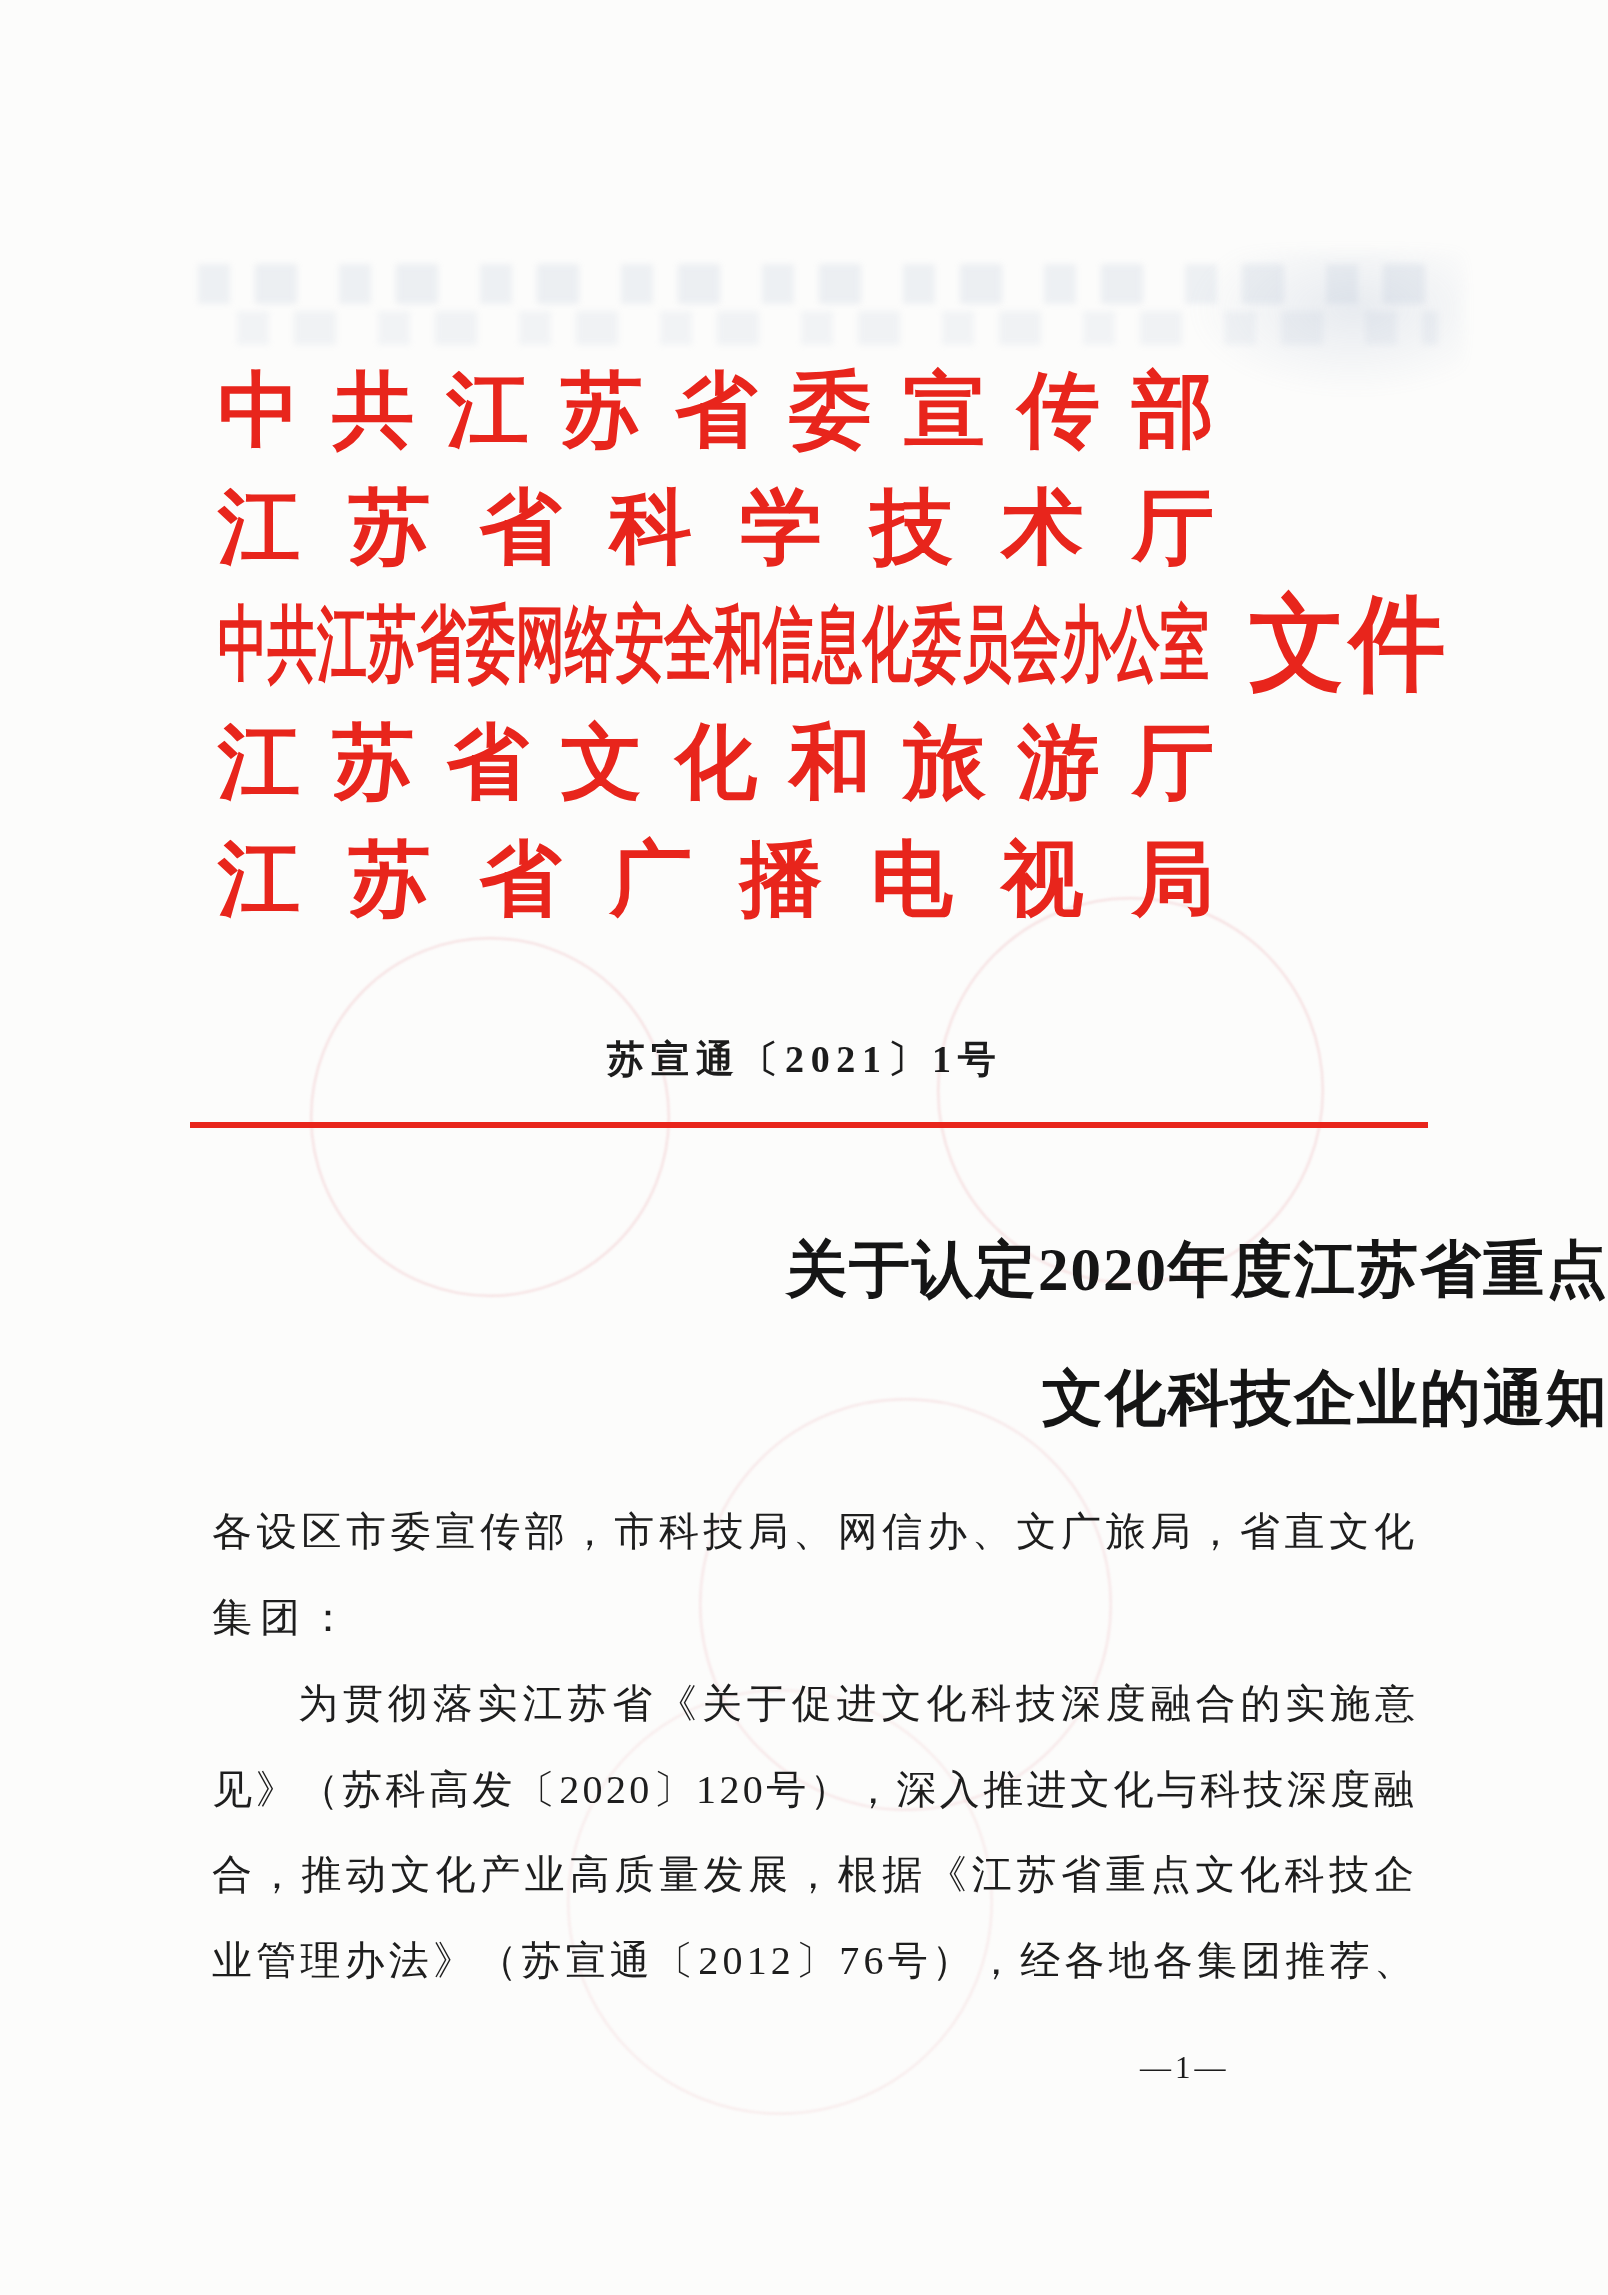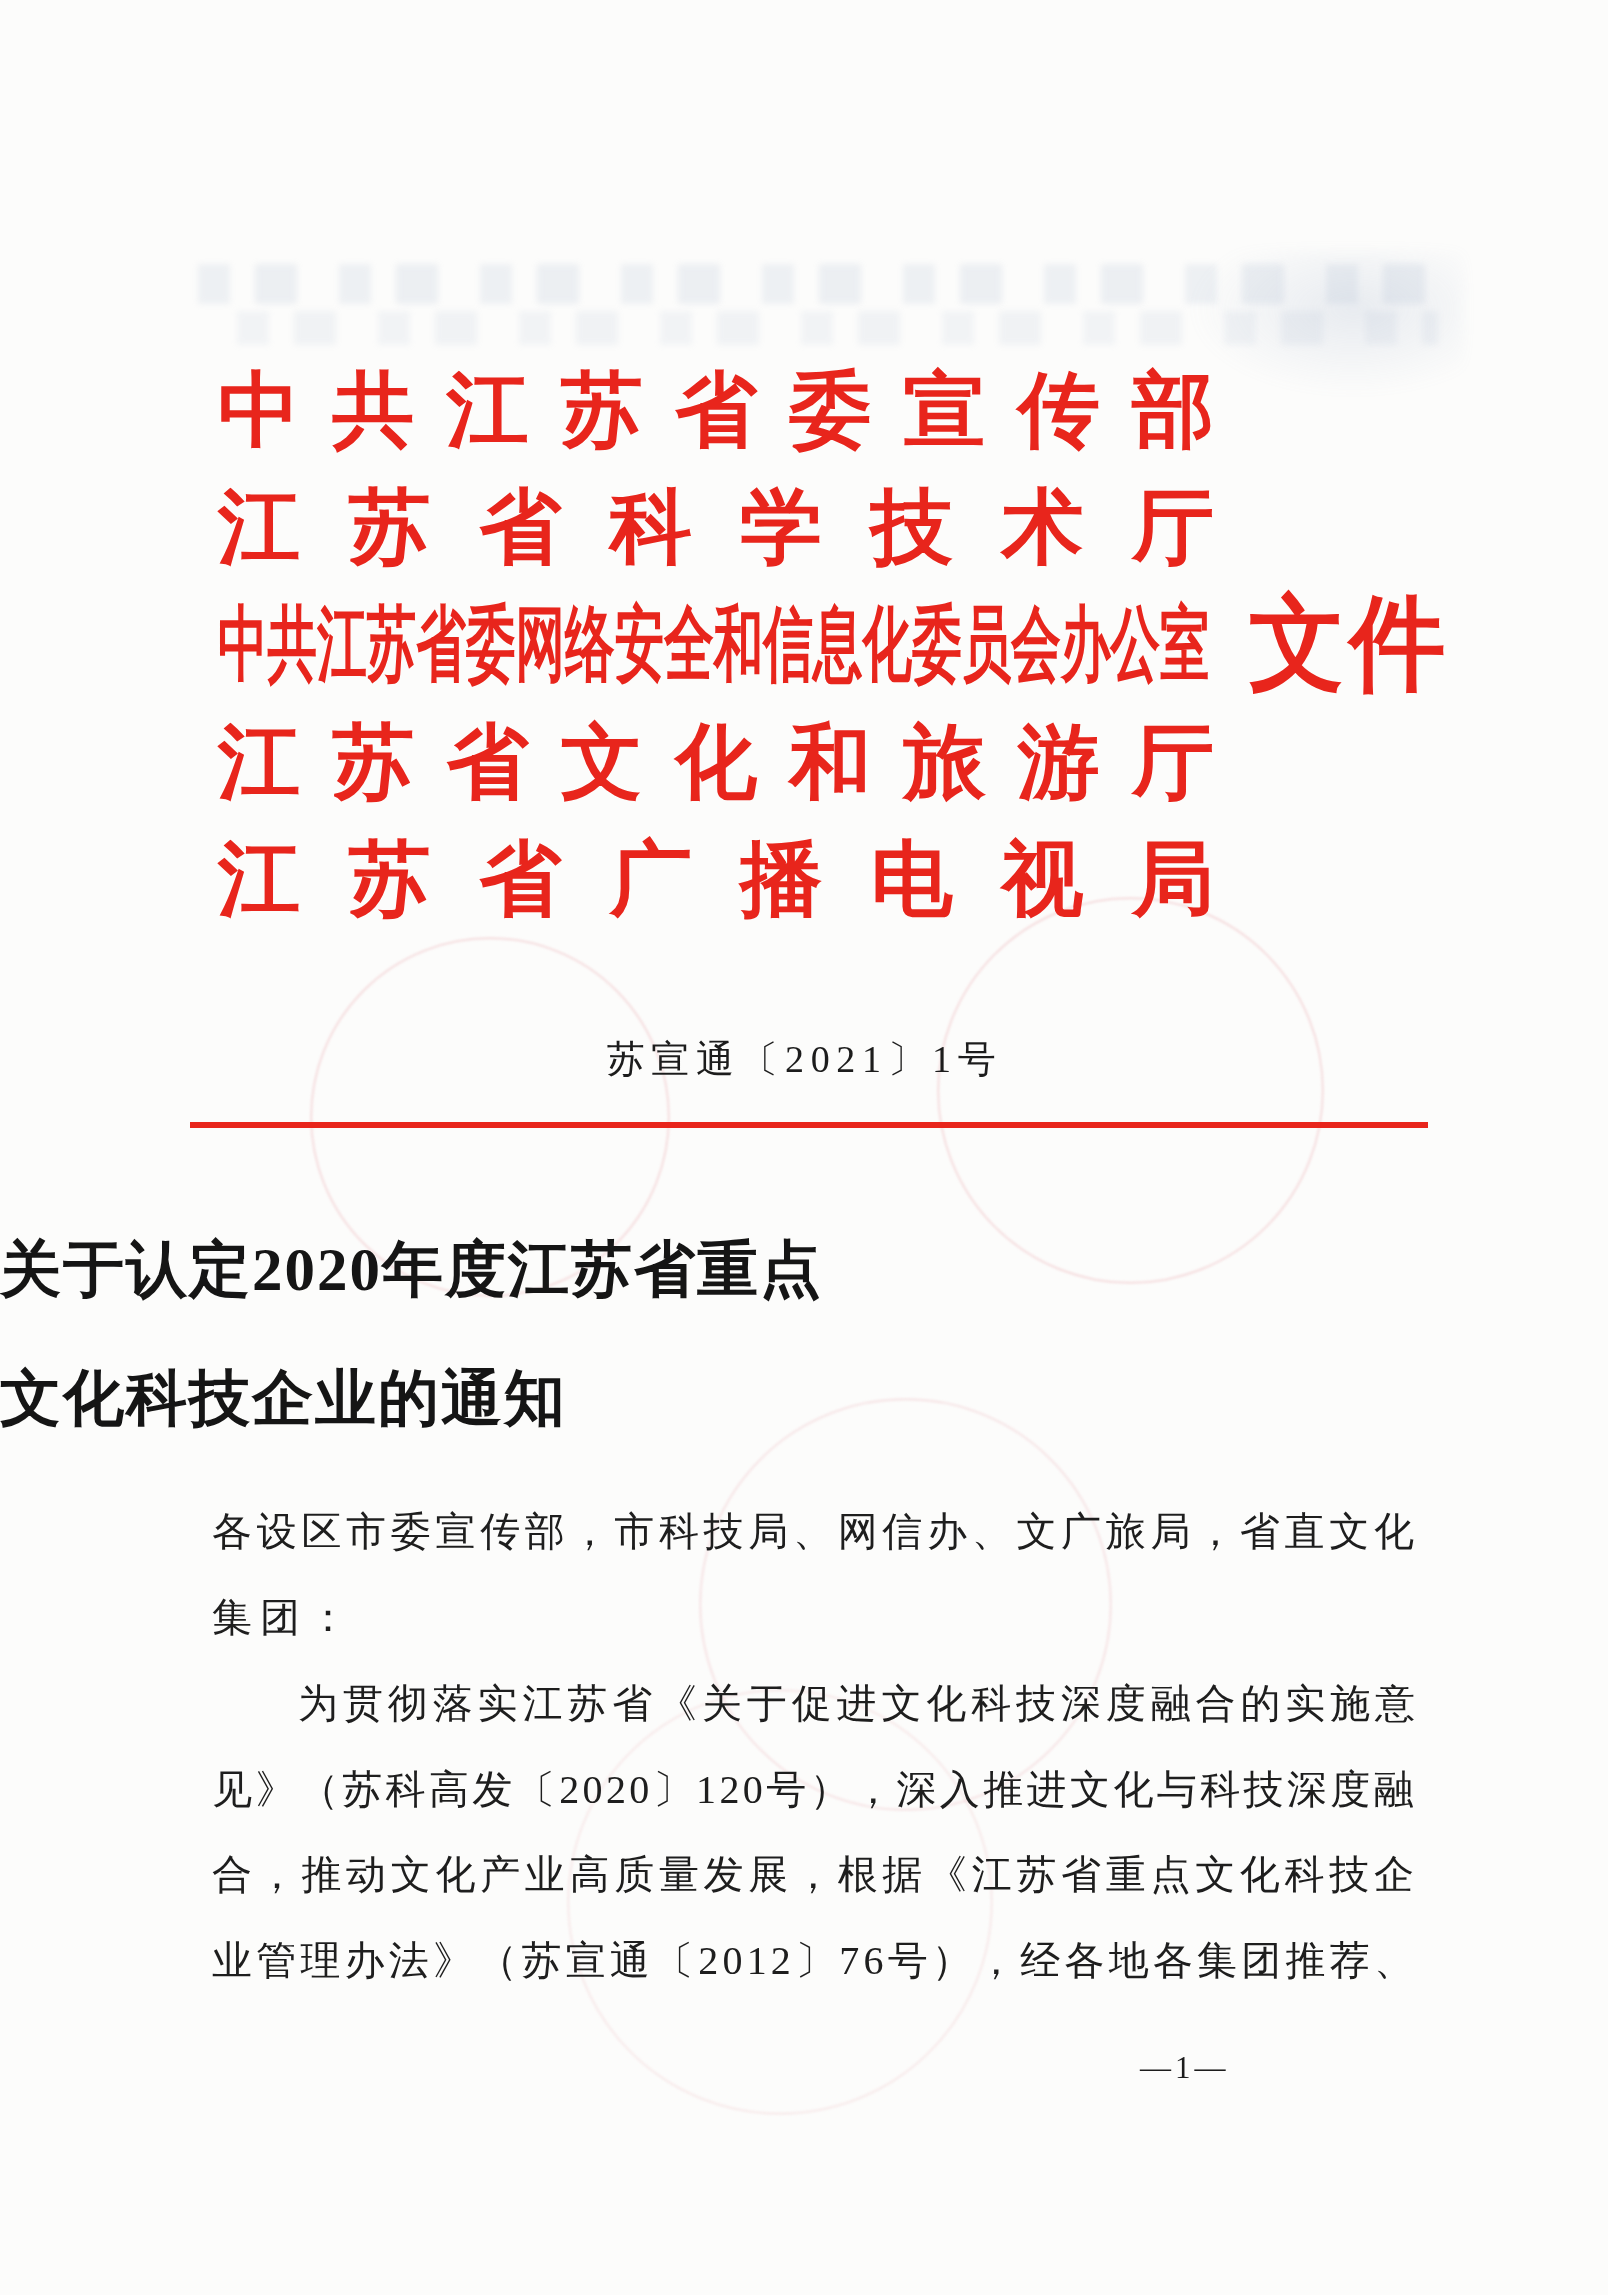--- a/index.html
+++ b/index.html
@@ -75,37 +75,38 @@
   .doc-number {
     position: absolute;
     left: 0;
     top: 1037px;
     width: 100%;
     text-align: center;
     font-size: 38px;
     letter-spacing: 6.6px;
     color: #1c1c1c;
     line-height: 1.2;
+    font-weight: bold;
   }
 
   .red-rule {
     position: absolute;
     left: 190px;
     top: 1122px;
     width: 1238px;
     height: 6px;
     background: var(--accent-red, #e8251c);
   }
 
   
   .doc-title {
     position: absolute;
     left: 0;
     width: 100%;
-    text-align: left;
+    text-align: right;
     font-size: 61px;
     font-weight: 700;
     color: #151515;
     letter-spacing: 2px;
     line-height: 1;
     white-space: nowrap;
   }
 
   
   .body-line {

